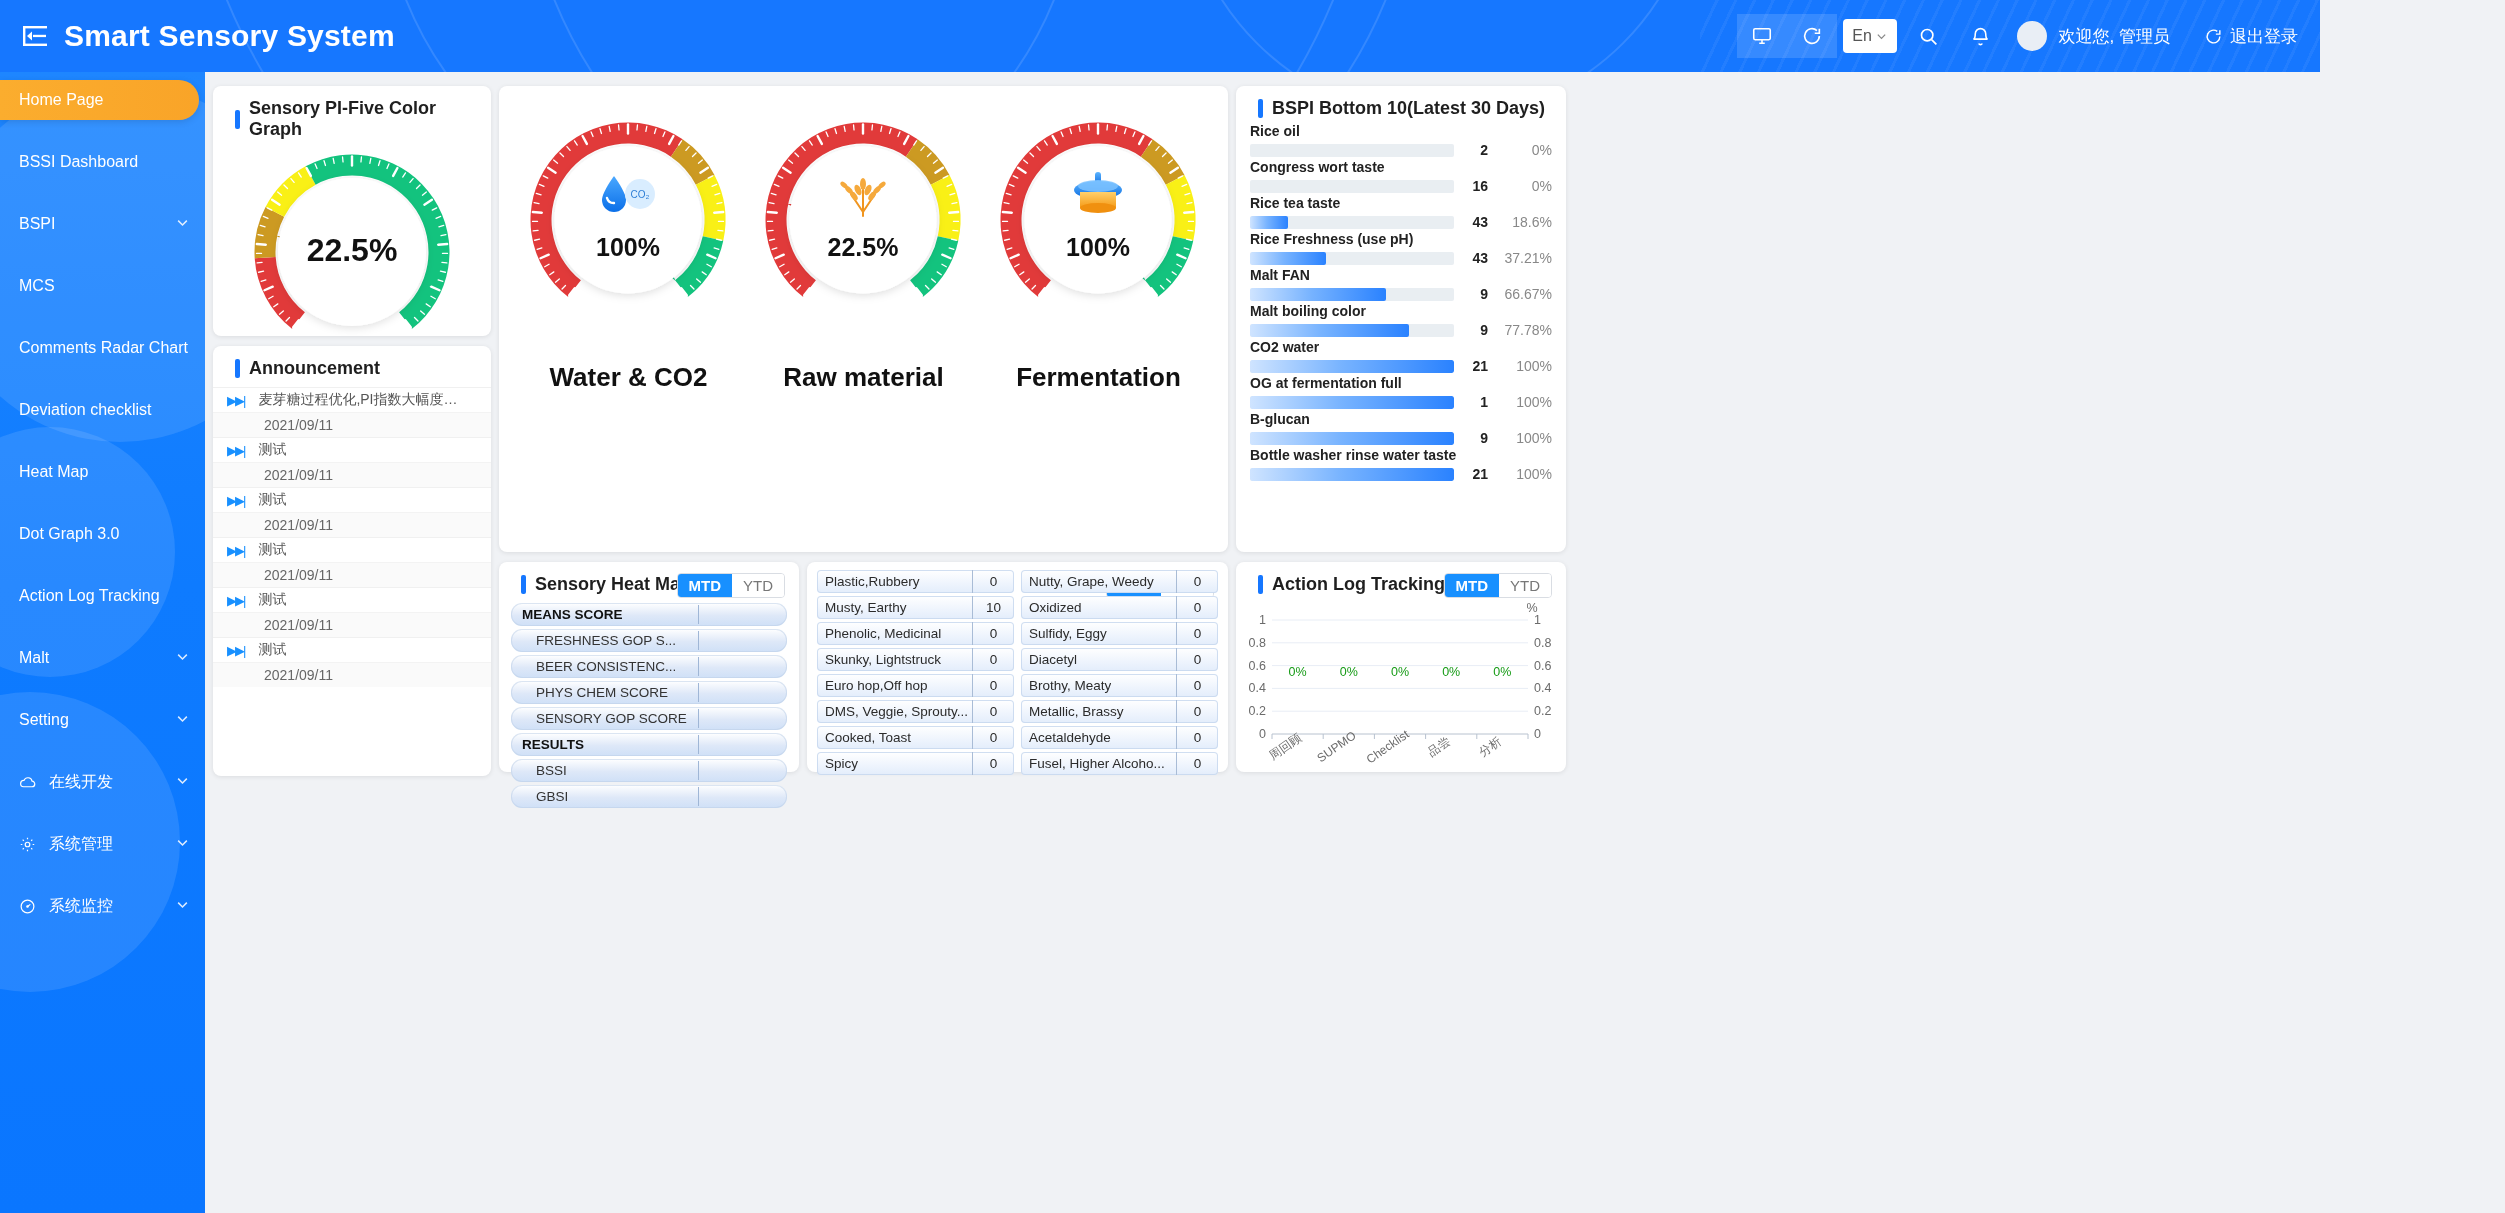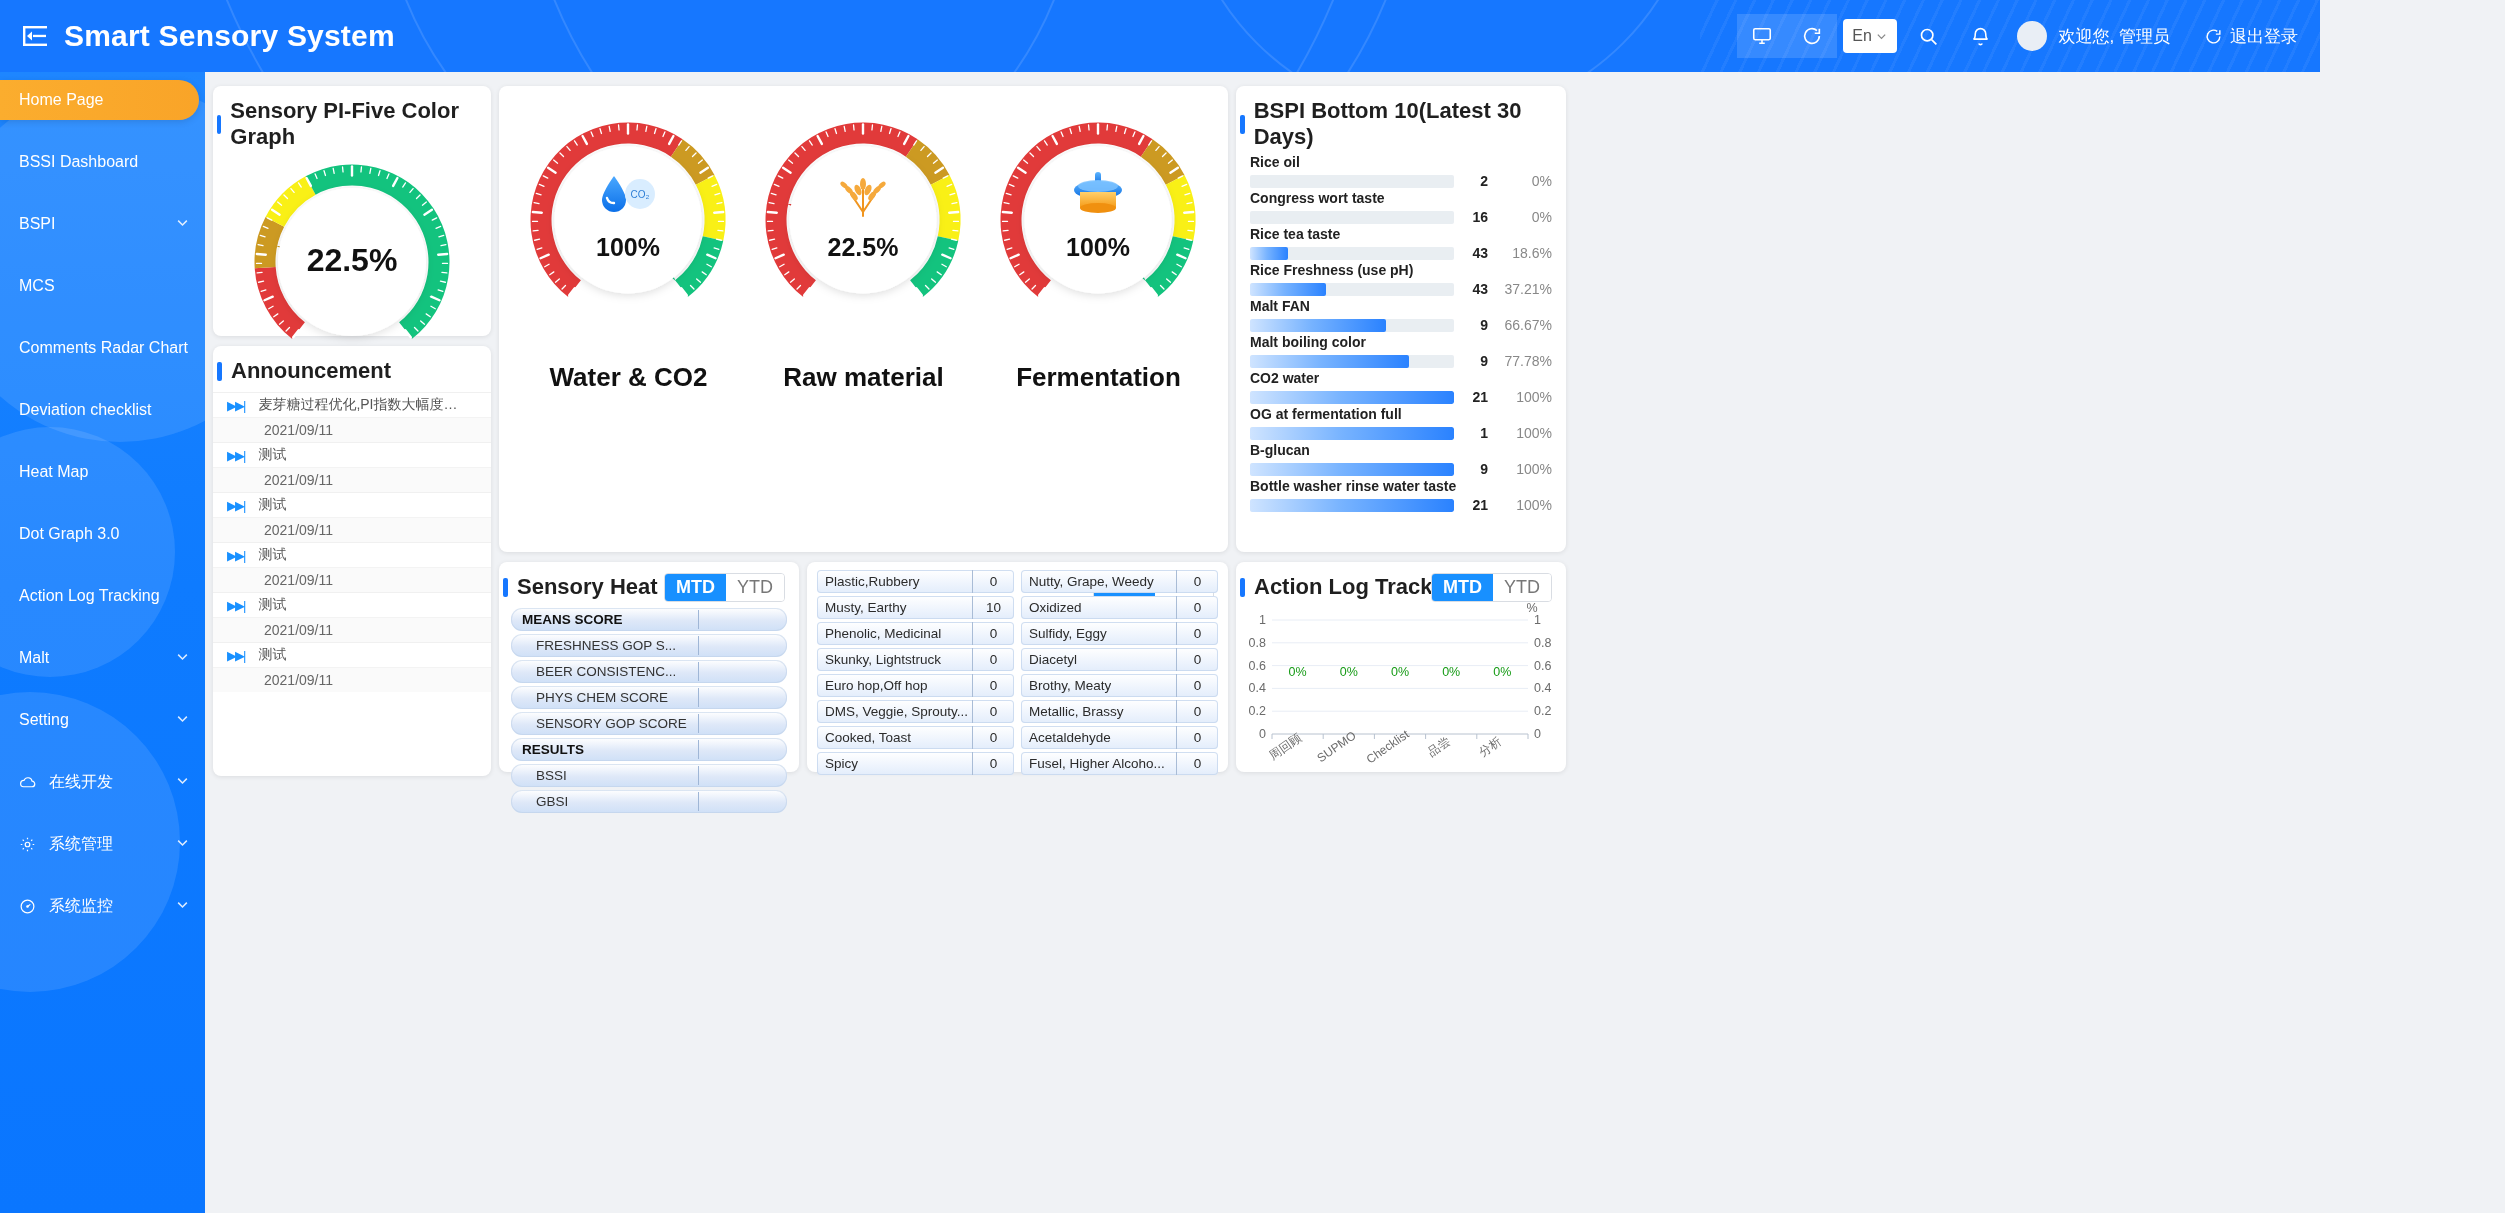--- a/index.html
+++ b/index.html
@@ -115,32 +115,32 @@
     width: 2300px; height: 1141px;
   }
   .card {
     position: absolute;
     background: #fff;
     border-radius: 8px;
     box-shadow: 0 1px 5px rgba(0,0,0,0.09);
   }
   .card-title {
     display: flex; align-items: center;
-    font-size: 22px; font-weight: 700; color: #1f1f1f;
-    padding: 12px 0 0 4px;
+    font-size: 18px; font-weight: 700; color: #1f1f1f;
+    padding: 12px 0 0 22px;
   }
   .card-title::before {
     content: ""; display: inline-block;
     width: 5px; height: 19px; background: #1677ff;
     border-radius: 2px; margin-right: 9px;
   }
   .tabgroup {
     position: absolute; right: 14px; top: 11px;
     display: flex; border: 1px solid #d9dde3; border-radius: 4px; overflow: hidden;
-    font-size: 18px;
+    font-size: 15px;
   }
   .tabgroup .tab { padding: 3px 11px; cursor: pointer; color: #777; background: #fff; }
   .tabgroup .tab.sel { background: #1890ff; color: #fff; font-weight: 600; }
 
   
   #card-fivecolor { left: 8px;   top: 14px;  width: 278px; height: 250px; }
   #card-announce  { left: 8px;   top: 274px; width: 278px; height: 430px; }
   #card-process   { left: 294px; top: 14px;  width: 729px; height: 466px; }
   #card-heatmap   { left: 294px; top: 490px; width: 300px; height: 210px; }
   #card-deviation { left: 602px; top: 490px; width: 421px; height: 210px; }

